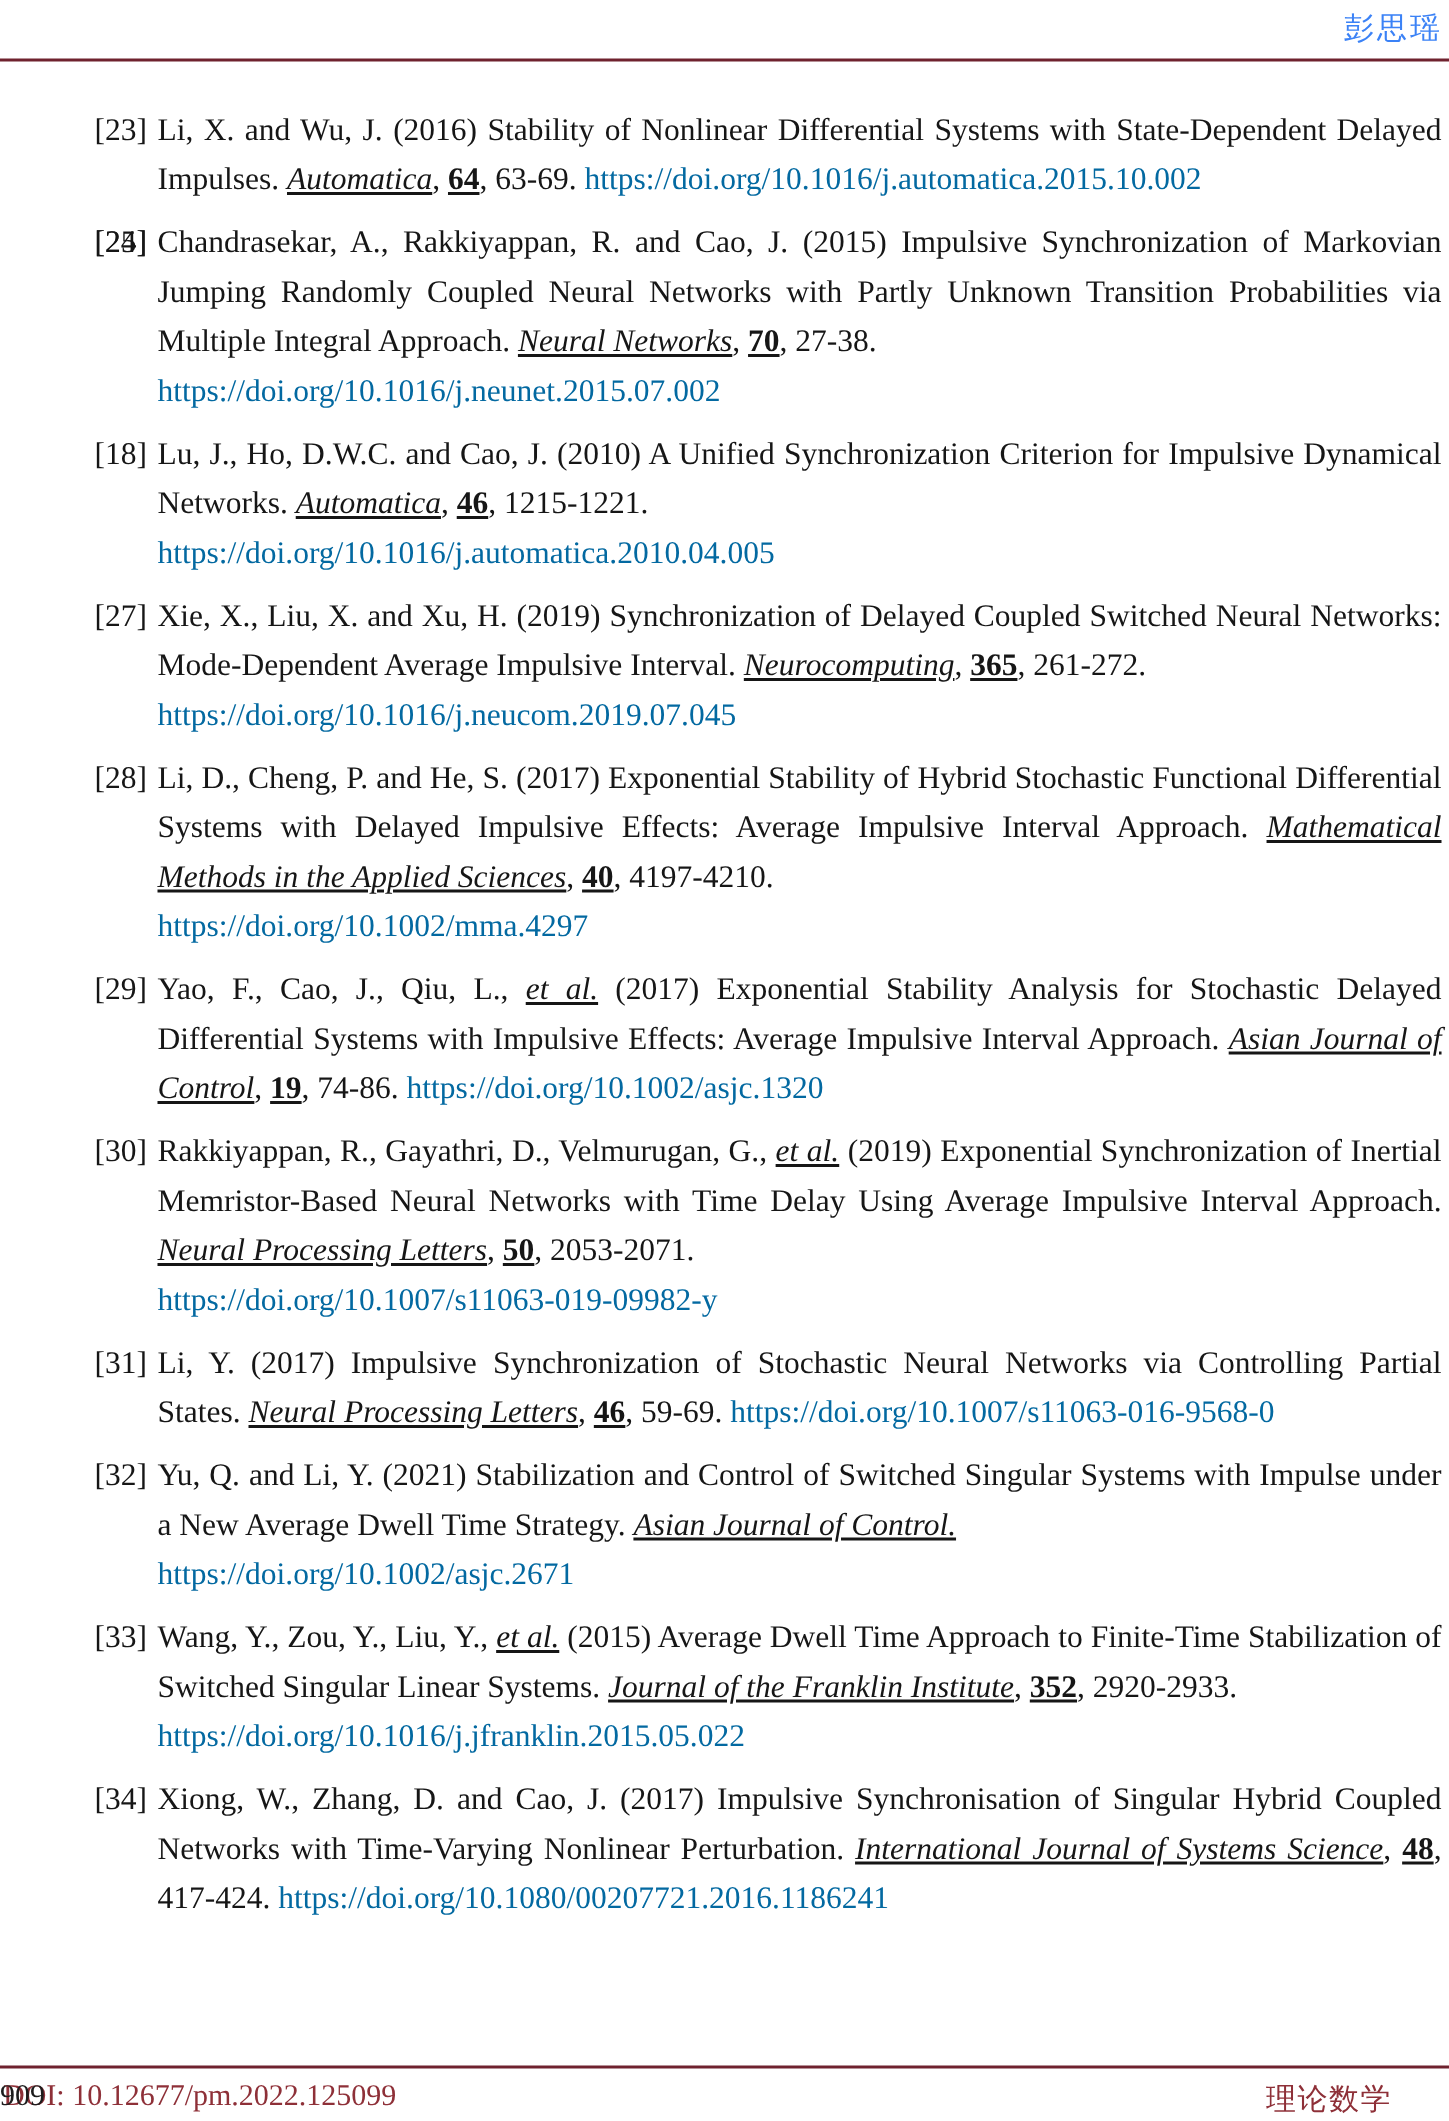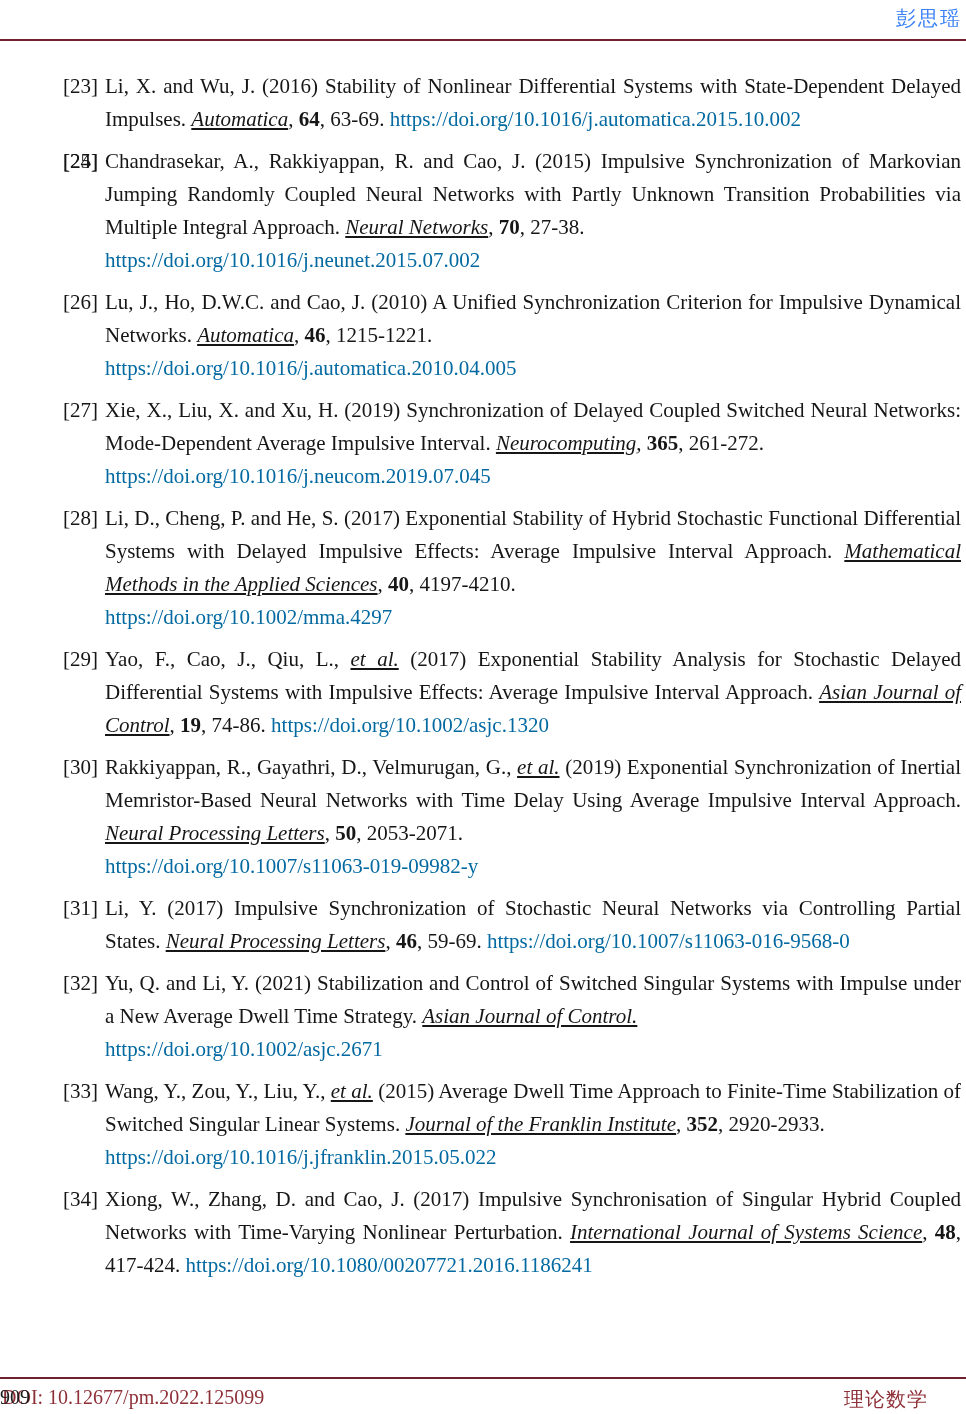--- a/index.html
+++ b/index.html
@@ -31,21 +31,21 @@
     line-height:33px;
     text-align:justify;
     margin-bottom:9px;
     color:#161616;
   }
   .ref-label {
     position:absolute; left:0; top:0;
     text-align:left;
   }
   .ref i { font-style:italic;text-decoration:underline; }
-  .ref b { font-weight:bold; }
+  .ref b { font-weight:bold;text-decoration:underline; }
   a.doi-link {
     color:#0369a1;
     text-decoration:none;
     cursor:pointer;
   }
   .footer-rule {
     position:absolute; top:1377px; left:0;
     width:966px; height:2px;
     background:#6f222e;
   }
@@ -73,21 +73,21 @@
 <body>
 
 <div class="page-header-author">彭思瑶</div>
 
 <div class="header-rule"></div>
 
 <div class="references">
     <div class="ref"><span class="ref-label">[23]</span><span><span>Li, X. and Wu, J. (2016) Stability of Nonlinear Differential Systems with State-Dependent Delayed Impulses. </span><i>Automatica</i><span>, </span><b>64</b><span>, 63-69. </span><a class="doi-link" href="#">https://doi.org/10.1016/j.automatica.2015.10.002</a></span></div>
     <div class="ref"><span class="ref-label">[24]</span></div>
     <div class="ref"><span class="ref-label">[25]</span><span><span>Chandrasekar, A., Rakkiyappan, R. and Cao, J. (2015) Impulsive Synchronization of Markovian Jumping Randomly Coupled Neural Networks with Partly Unknown Transition Probabilities via Multiple Integral Approach. </span><i>Neural Networks</i><span>, </span><b>70</b><span>, 27-38.</span><br><a class="doi-link" href="#">https://doi.org/10.1016/j.neunet.2015.07.002</a></span></div>
-    <div class="ref"><span class="ref-label">[26]</span><span><span>Lu, J., Ho, D.W.C. and Cao, J. (2010) A Unified Synchronization Criterion for Impulsive Dynamical Networks. </span><i>Automatica</i><span>, </span><b>46</b><span>, 1215-1221.</span><br><a class="doi-link" href="#">https://doi.org/10.1016/j.automatica.2010.04.005</a></span></div>
+    <div class="ref"><span class="ref-label">[18]</span><span><span>Lu, J., Ho, D.W.C. and Cao, J. (2010) A Unified Synchronization Criterion for Impulsive Dynamical Networks. </span><i>Automatica</i><span>, </span><b>46</b><span>, 1215-1221.</span><br><a class="doi-link" href="#">https://doi.org/10.1016/j.automatica.2010.04.005</a></span></div>
     <div class="ref"><span class="ref-label">[27]</span><span><span>Xie, X., Liu, X. and Xu, H. (2019) Synchronization of Delayed Coupled Switched Neural Networks: Mode-Dependent Average Impulsive Interval. </span><i>Neurocomputing</i><span>, </span><b>365</b><span>, 261-272.</span><br><a class="doi-link" href="#">https://doi.org/10.1016/j.neucom.2019.07.045</a></span></div>
     <div class="ref"><span class="ref-label">[28]</span><span><span>Li, D., Cheng, P. and He, S. (2017) Exponential Stability of Hybrid Stochastic Functional Differential Systems with Delayed Impulsive Effects: Average Impulsive Interval Approach. </span><i>Mathematical Methods in the Applied Sciences</i><span>, </span><b>40</b><span>, 4197-4210.</span><br><a class="doi-link" href="#">https://doi.org/10.1002/mma.4297</a></span></div>
     <div class="ref"><span class="ref-label">[29]</span><span><span>Yao, F., Cao, J., Qiu, L., </span><i>et al.</i><span> (2017) Exponential Stability Analysis for Stochastic Delayed Differential Systems with Impulsive Effects: Average Impulsive Interval Approach. </span><i>Asian Journal of Control</i><span>, </span><b>19</b><span>, 74-86. </span><a class="doi-link" href="#">https://doi.org/10.1002/asjc.1320</a></span></div>
     <div class="ref"><span class="ref-label">[30]</span><span><span>Rakkiyappan, R., Gayathri, D., Velmurugan, G., </span><i>et al.</i><span> (2019) Exponential Synchronization of Inertial Memristor-Based Neural Networks with Time Delay Using Average Impulsive Interval Approach. </span><i>Neural Processing Letters</i><span>, </span><b>50</b><span>, 2053-2071.</span><br><a class="doi-link" href="#">https://doi.org/10.1007/s11063-019-09982-y</a></span></div>
     <div class="ref"><span class="ref-label">[31]</span><span><span>Li, Y. (2017) Impulsive Synchronization of Stochastic Neural Networks via Controlling Partial States. </span><i>Neural Processing Letters</i><span>, </span><b>46</b><span>, 59-69. </span><a class="doi-link" href="#">https://doi.org/10.1007/s11063-016-9568-0</a></span></div>
     <div class="ref"><span class="ref-label">[32]</span><span><span>Yu, Q. and Li, Y. (2021) Stabilization and Control of Switched Singular Systems with Impulse under a New Average Dwell Time Strategy. </span><i>Asian Journal of Control.</i><br><a class="doi-link" href="#">https://doi.org/10.1002/asjc.2671</a></span></div>
     <div class="ref"><span class="ref-label">[33]</span><span><span>Wang, Y., Zou, Y., Liu, Y., </span><i>et al.</i><span> (2015) Average Dwell Time Approach to Finite-Time Stabilization of Switched Singular Linear Systems. </span><i>Journal of the Franklin Institute</i><span>, </span><b>352</b><span>, 2920-2933.</span><br><a class="doi-link" href="#">https://doi.org/10.1016/j.jfranklin.2015.05.022</a></span></div>
     <div class="ref"><span class="ref-label">[34]</span><span><span>Xiong, W., Zhang, D. and Cao, J. (2017) Impulsive Synchronisation of Singular Hybrid Coupled Networks with Time-Varying Nonlinear Perturbation. </span><i>International Journal of Systems Science</i><span>, </span><b>48</b><span>, 417-424. </span><a class="doi-link" href="#">https://doi.org/10.1080/00207721.2016.1186241</a></span></div>
   </div>
 

